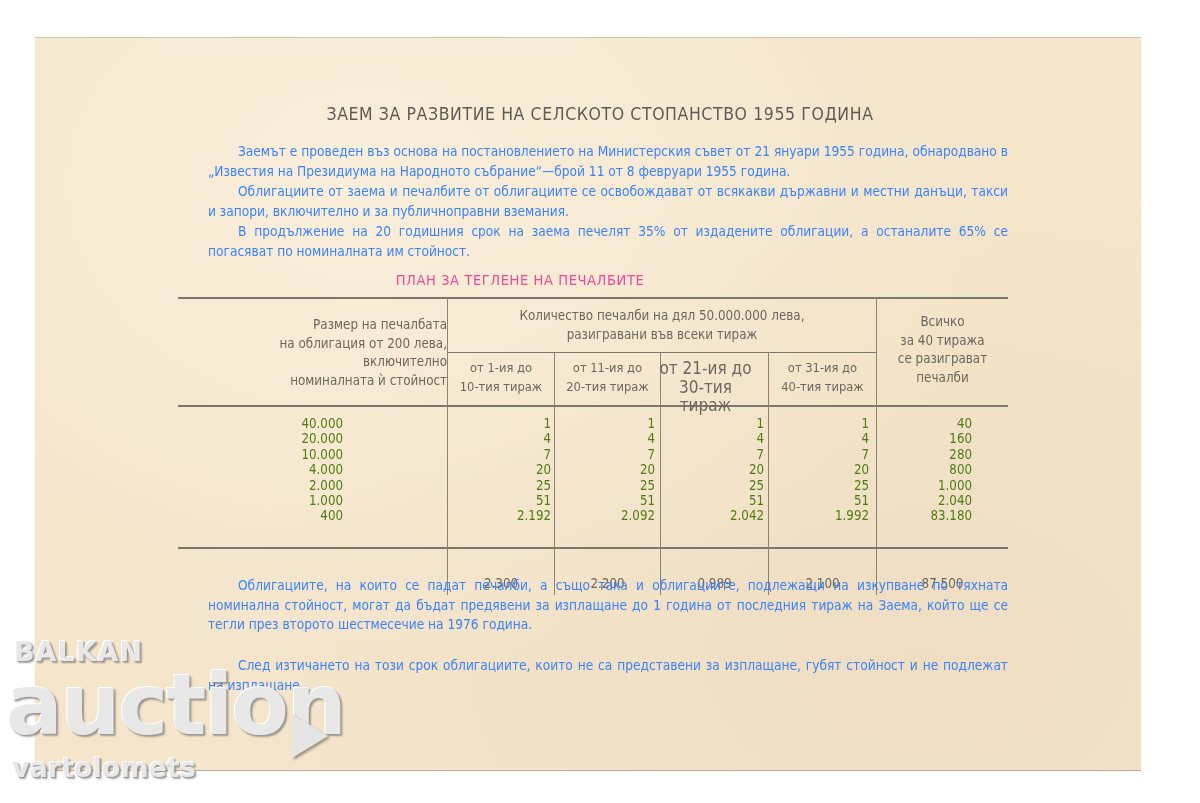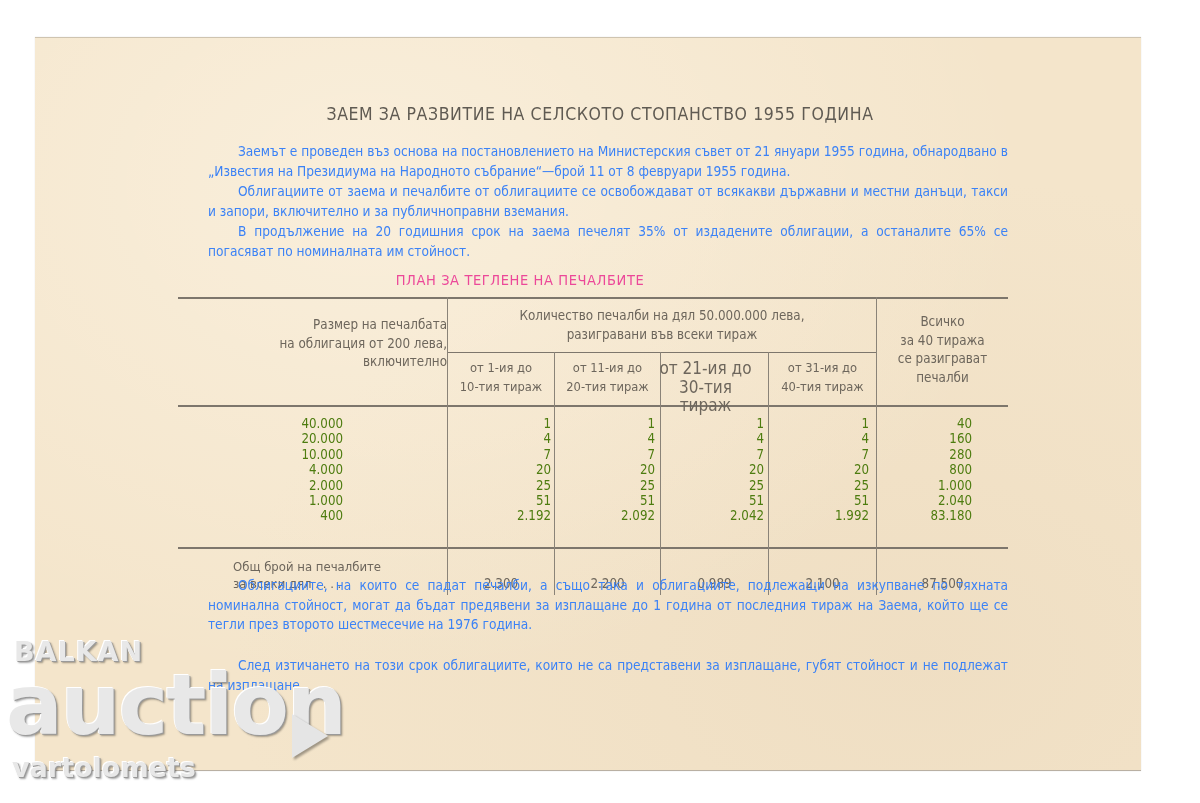--- a/index.html
+++ b/index.html
@@ -60,20 +60,21 @@
   <div class="vl" style="left:269px;top:0;height:298px;"></div>
   <div class="vl" style="left:376px;top:55px;height:243px;"></div>
   <div class="vl" style="left:482px;top:55px;height:243px;"></div>
   <div class="vl" style="left:590px;top:55px;height:243px;"></div>
   <div class="vl" style="left:698px;top:0;height:298px;"></div>
 
   <div class="cell" style="left:0;top:19px;width:269px;text-align:right;">
     <div>Размер на печалбата</div>
     <div>на облигация от 200 лева,</div>
     <div>включително</div>
+    <div>номиналната ѝ стойност</div>
   </div>
   <div class="cell" style="left:270px;top:10px;width:428px;">
     <div>Количество печалби на дял 50.000.000 лева,</div>
     <div>разигравани във всеки тираж</div>
   </div>
   <div class="cell" style="left:270px;top:62px;width:106px;font-size:12.8px;">
     <div>от  1-ия до</div>
     <div>10-тия тираж</div>
   </div>
   <div class="cell" style="left:377px;top:62px;width:105px;font-size:12.8px;">
@@ -143,24 +144,20 @@
   <div class="num" style="left:699px;top:119px;width:95px;">
     <div>40</div>
     <div>160</div>
     <div>280</div>
     <div>800</div>
     <div>1.000</div>
     <div>2.040</div>
     <div>83.180</div>
   </div>
 
-  <div class="cell" style="left:20px;top:261px;width:240px;text-align:left;font-size:13px;line-height:17px;">
-    <div style="padding-left:35px;">Общ брой на печалбите</div>
-    <div style="padding-left:35px;">за всеки дял . . . .</div>
-  </div>
   <div class="cell" style="left:270px;top:278px;width:106px;">2.300</div>
   <div class="cell" style="left:377px;top:278px;width:105px;">2.200</div>
   <div class="cell" style="left:483px;top:278px;width:107px;">0.989</div>
   <div class="cell" style="left:591px;top:278px;width:107px;">2.100</div>
   <div class="cell" style="left:699px;top:278px;width:131px;">87.500</div>
 </div>
 
 <div class="para p4"><span class="ind"></span><span>Облигациите, на които се падат печалби, а също така и облигациите, подлежащи на изкупване по тяхната номинална стойност, могат да бъдат предявени за изплащане до 1 година от последния тираж на Заема, който ще се тегли през второто шестмесечие на 1976 година.</span></div>
 <div class="para p5"><span class="ind"></span><span>След изтичането на този срок облигациите, които не са представени за изплащане, губят стойност и не подлежат на изплащане.</span></div>
 

